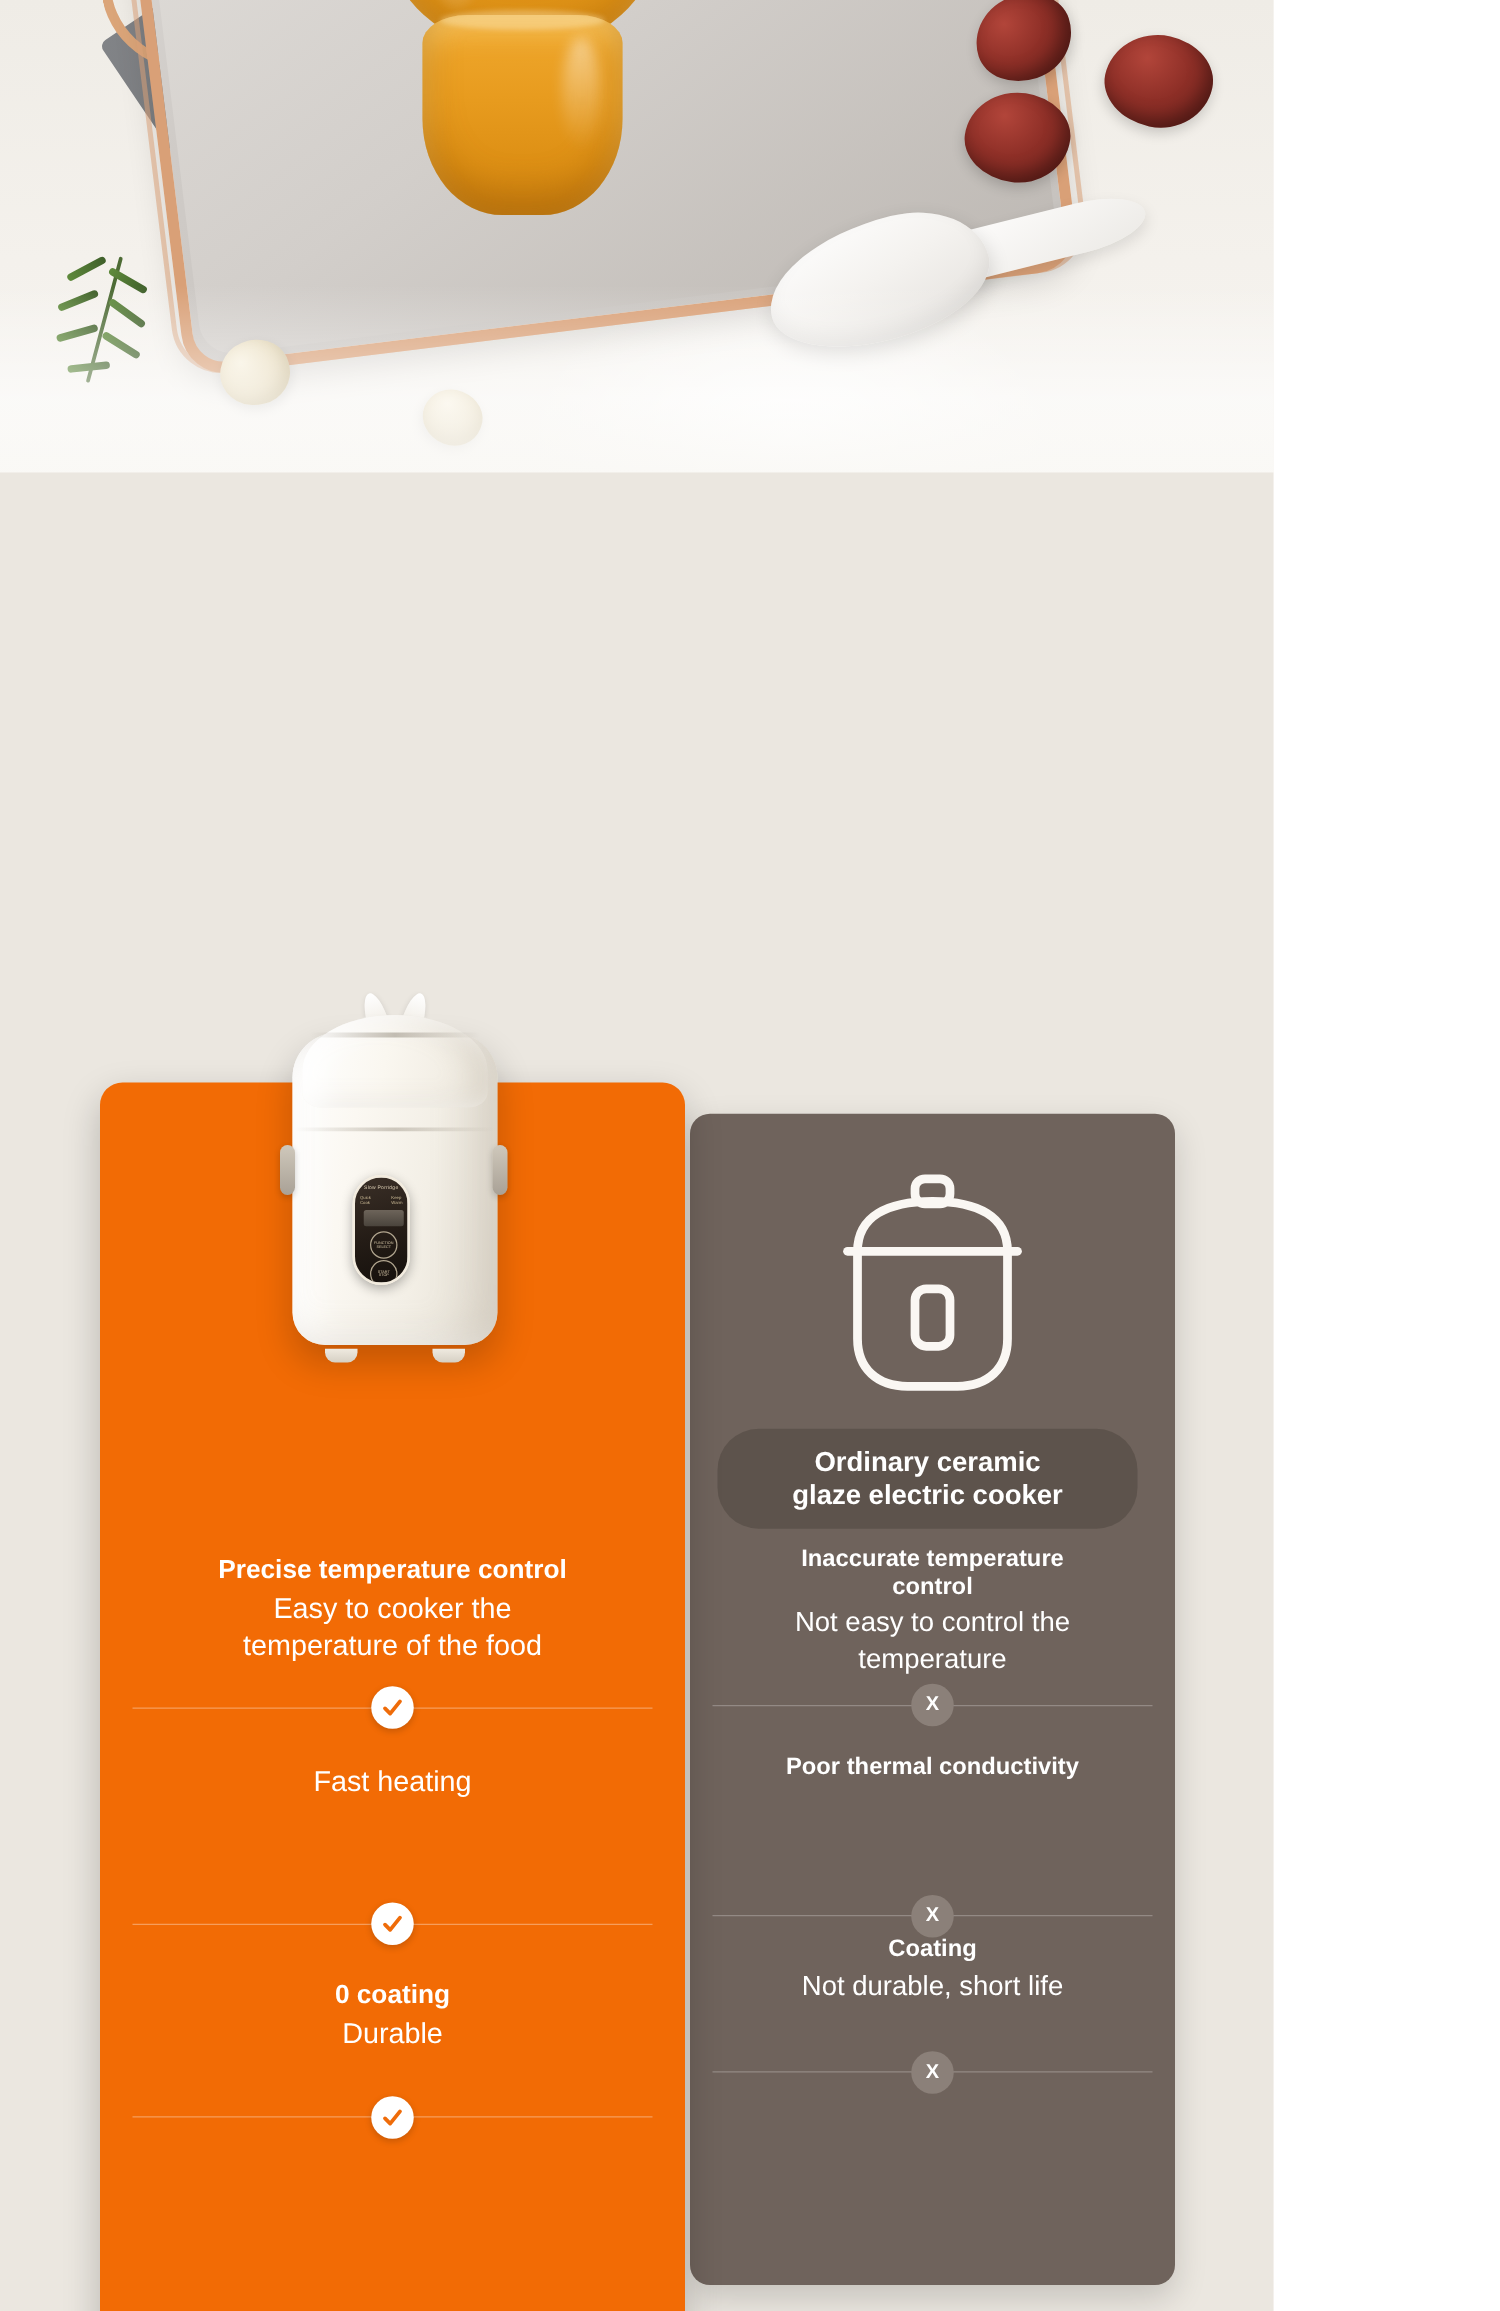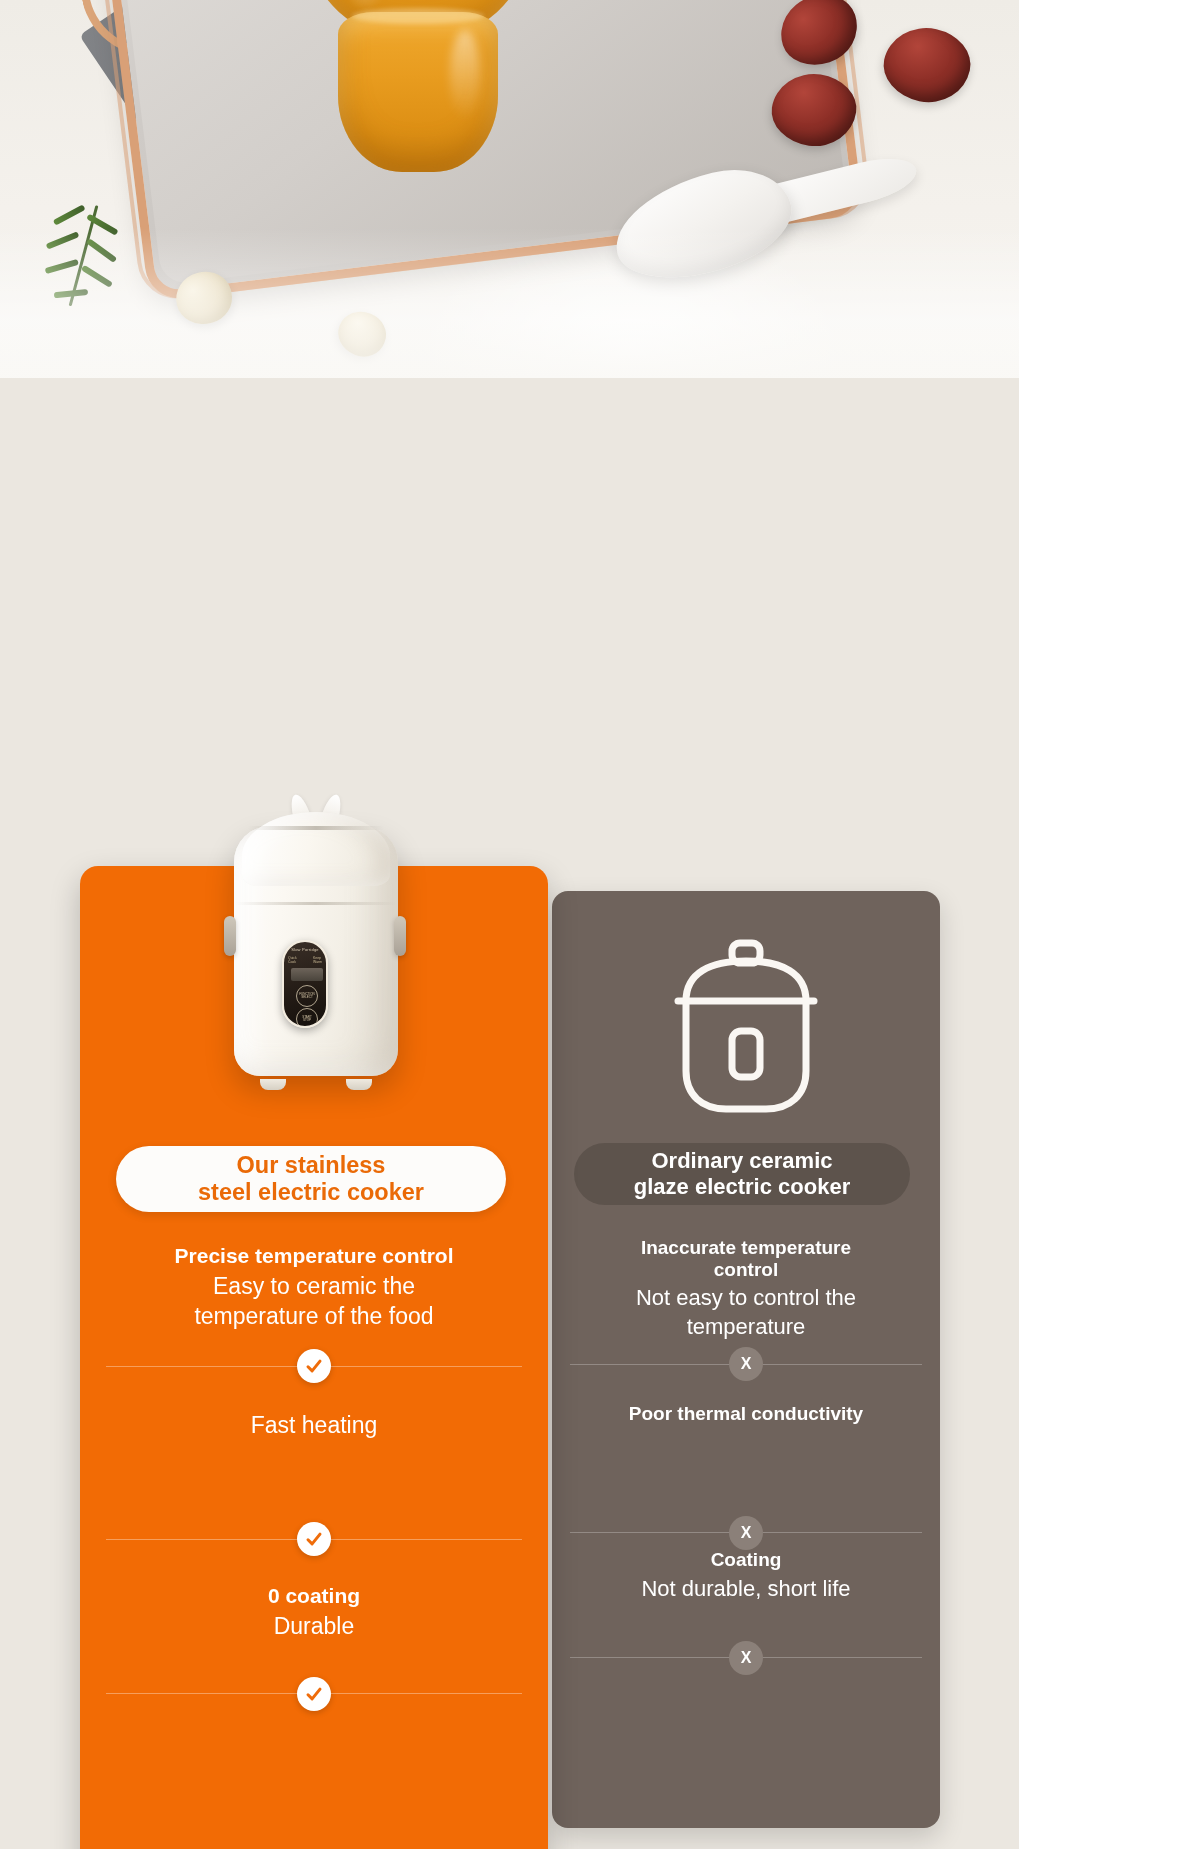--- a/index.html
+++ b/index.html
@@ -290,21 +290,21 @@
     width:390px; height:66px;
     background:#fdfcfa;
     color:#ea6a07;
     border-radius:34px;
     font-size:23.5px;
     box-shadow:0 3px 10px rgba(0,0,0,.12);
     z-index:5;
   }
   .pill-dark {
     left:22px; top:252px;
-    width:336px; height:62px;
+    width:336px; height:80px;
     background:#5d534c;
     color:#ffffff;
     border-radius:33px;
     font-size:22px;
   }
 
   
   .features { position:absolute; left:0; right:0; }
   .features.orange { top:378px; left:26px; right:26px; }
   .features.gray   { top:346px; left:18px; right:18px; }
@@ -512,31 +512,27 @@
             <span>
               <span>START</span><br>
               <span>STOP</span>
             </span>
           </div>
         </div>
 
         <div class="pot-feet"></div>
       </div>
 
-      <div class="pill pill-white">
-        <span>Our stainless</span>
-        <span>steel electric cooker</span>
-      </div>
 
       <div class="features orange">
 
         <div class="feat">
           <div class="feat-title">Precise temperature control</div>
           <div class="feat-sub">
-            <span>Easy to ceramic the</span><br>
+            <span>Easy to cooker the</span><br>
             <span>temperature of the food</span>
           </div>
         </div>
 
         <div class="divider" style="margin-top:34px;">
           <span class="marker check">
             <svg class="check-glyph" viewBox="0 0 24 24" fill="none" stroke="#ef6c0a" stroke-width="4" stroke-linecap="round" stroke-linejoin="round">
               <path d="M4 13 L9.5 18.5 L20 5.5"></path>
             </svg>
           </span>

